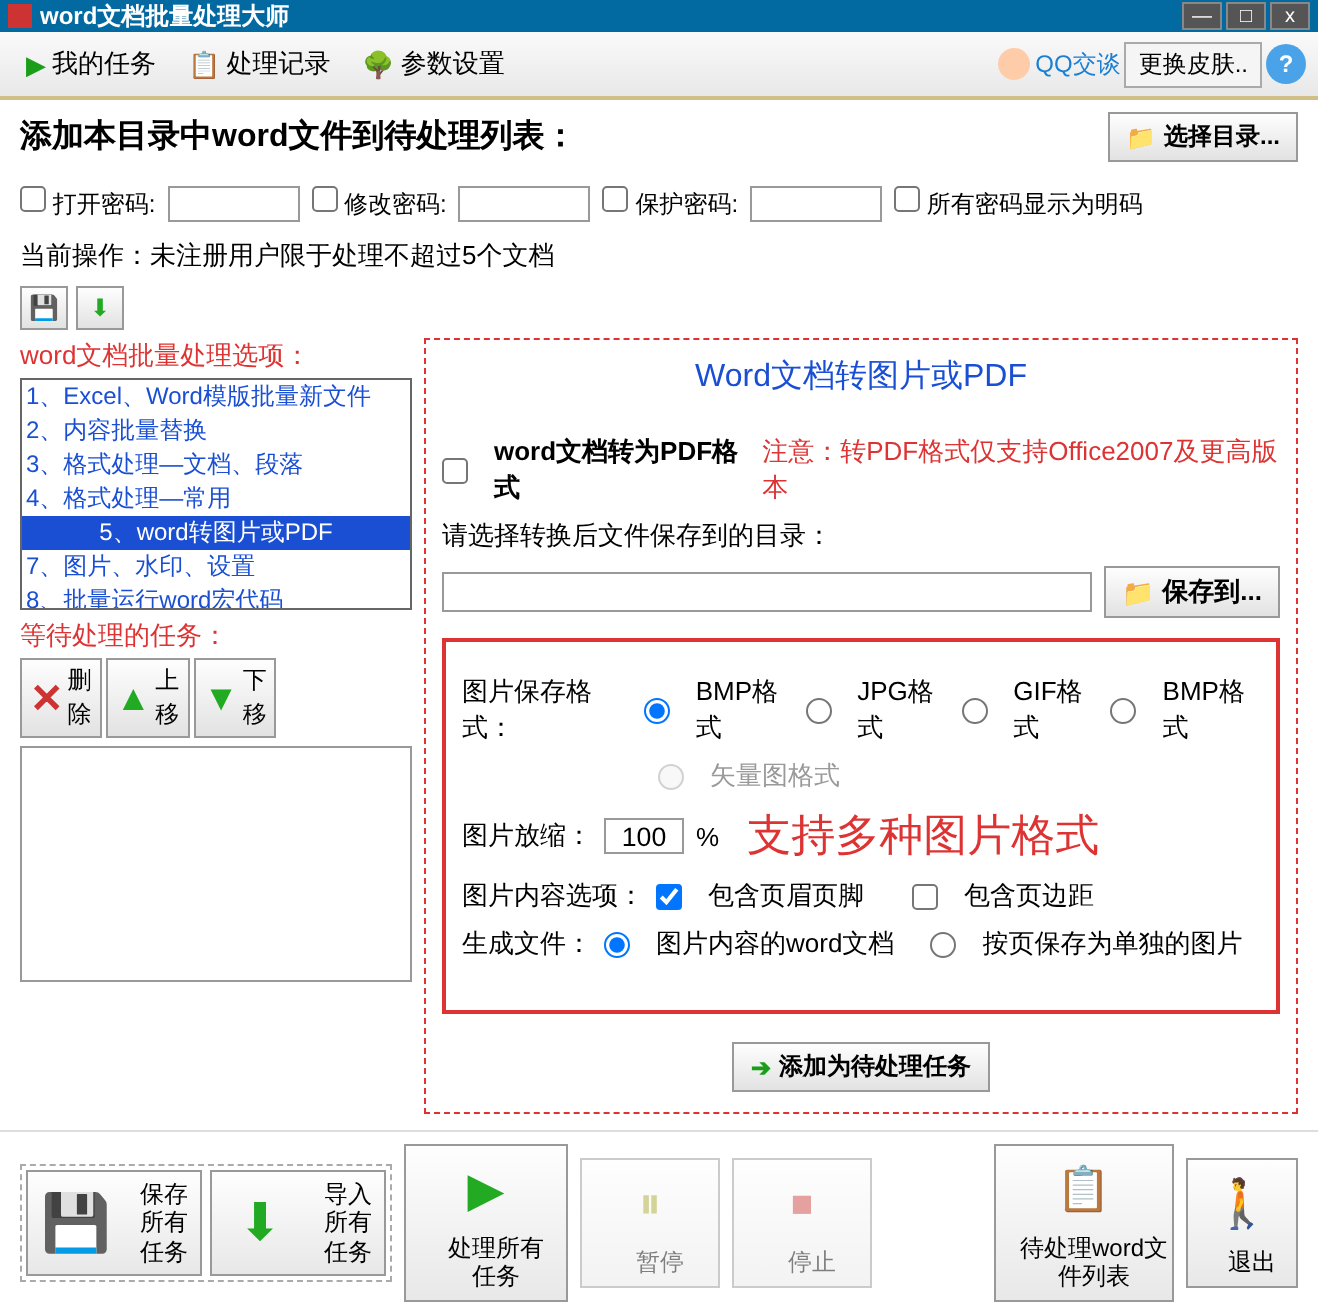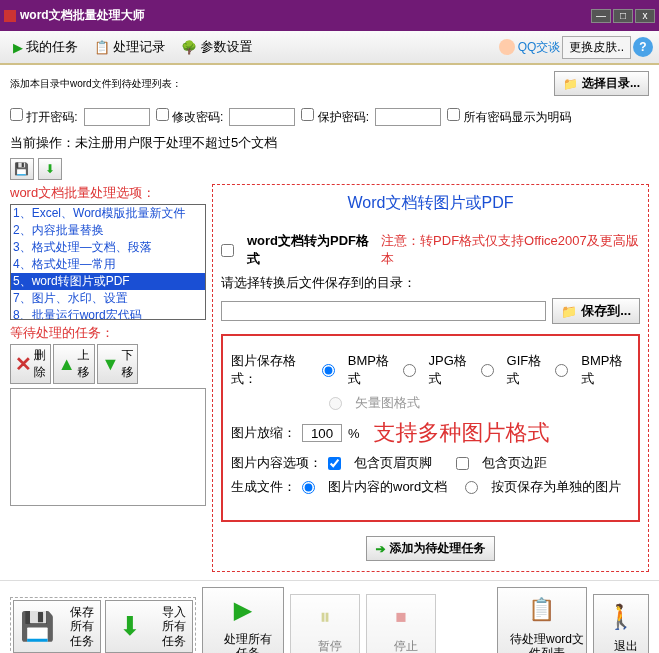--- a/index.html
+++ b/index.html
@@ -1,17 +1,17 @@
 <!DOCTYPE html>
 <html><head>
 <meta charset="utf-8">
 <style>
 * { box-sizing: border-box; margin: 0; padding: 0; font-family: "Microsoft YaHei", SimSun, sans-serif; }
 body { width: 659px; height: 653px; background: #fff; font-size: 12px; overflow: hidden; }
-.titlebar { height: 31px; background: #701a75; color: #fff; display: flex; align-items: center; padding: 0 4px; }
+.titlebar { height: 16px; background: #0369a1; color: #fff; display: flex; align-items: center; padding: 0 4px; }
 .titlebar .title { flex: 1; font-weight: bold; font-size: 12px; }
 .titlebar .winbtns { display: flex; gap: 2px; }
 .titlebar .winbtns span { width: 20px; height: 14px; background: #555; border: 1px solid #888; display: flex; align-items: center; justify-content: center; font-size: 10px; cursor: pointer; }
 .toolbar { height: 34px; background: linear-gradient(#fafafa,#e8e8e8); border-bottom: 2px solid #d0c088; display: flex; align-items: center; padding: 0 6px; gap: 2px; }
 .tbtn { display: flex; align-items: center; gap: 3px; padding: 3px 6px; border: 1px solid transparent; cursor: pointer; font-size: 13px; }
 .sp { flex: 1; }
 .qq { display: flex; align-items: center; gap: 3px; color: #1a7fd4; cursor: pointer; }
 .skin { padding: 2px 6px; border: 1px solid #aaa; background: #f5f5f5; cursor: pointer; font-size: 12px; }
 .helpbtn { width: 20px; height: 20px; border-radius: 10px; background: #4aa3e8; color: #fff; display: flex; align-items: center; justify-content: center; font-weight: bold; cursor: pointer; }
 .row { display: flex; align-items: center; padding: 6px 10px; gap: 4px; }
@@ -20,38 +20,38 @@
 .statusrow { padding: 2px 10px; font-size: 13px; }
 .notifyrow { display: flex; align-items: center; padding: 4px 10px; gap: 4px; }
 .notify { flex: 1; border: 1px solid #1aa61a; height: 22px; display: flex; align-items: center; justify-content: center; color: #d43; font-size: 13px; }
 .iconbtn { width: 24px; height: 22px; border: 1px solid #999; background: linear-gradient(#fefefe,#e2e2e2); display: flex; align-items: center; justify-content: center; cursor: pointer; }
 .main { display: flex; padding: 0 10px; gap: 6px; }
 .left { width: 196px; }
 .right { flex: 1; border: 1px dashed #d33; padding: 4px 8px; }
 .optlabel { color: #d33; font-size: 13px; }
 .listbox { border: 1px solid #666; height: 116px; overflow: hidden; background: #fff; margin-top: 2px; }
 .listbox div { color: #1a4fd4; font-size: 12px; padding: 0 2px; white-space: nowrap; cursor: pointer; }
-.listbox .sel { background: #1a4fd4; color: #fff; }
+.listbox .sel { background: #1a4fd4; color: #fff; text-align: center; }
 .queuelabel { color: #d33; margin-top: 4px; font-size: 13px; }
 .queuectl { display: flex; gap: 2px; margin-top: 2px; align-items: center; }
 .qbtn { border: 1px solid #999; background: linear-gradient(#fefefe,#e2e2e2); padding: 2px 4px; display: flex; align-items: center; gap: 2px; cursor: pointer; font-size: 12px; }
 .queuebox { border: 1px solid #999; height: 118px; background: #fff; margin-top: 4px; }
 .rtitle { color: #1a4fd4; font-size: 16px; text-align: center; padding: 4px 0 12px; }
 .rline { display: flex; align-items: center; gap: 6px; margin: 6px 0; font-size: 13px; }
 .rline label { display: flex; align-items: center; gap: 13px; }
 .bigred { color: #d33; font-size: 22px; font-family: SimSun; }
 .redbox { border: 2px solid #d33; padding: 10px 8px 18px; margin-top: 10px; position: relative; }
 .addtask { margin: 14px auto 6px; display: flex; justify-content: center; }
 .bottombar { display: flex; align-items: center; padding: 6px 10px; gap: 6px; border-top: 1px solid #ddd; margin-top: 8px; }
 .bigbtn { border: 1px solid #999; background: linear-gradient(#fefefe,#e8e8e8); display: flex; align-items: center; gap: 4px; padding: 4px 6px; cursor: pointer; font-size: 12px; flex-direction: row; }
 .bigbtn .bicon { width: 36px; height: 36px; display: flex; align-items: center; justify-content: center; }
 .bigbtn .blabel { text-align: center; line-height: 1.2; margin-left: 10px; }
 .statusbar { border-top: 1px solid #ccc; height: 22px; display: flex; align-items: center; font-size: 12px; background: #f8f8f8; }
 .statusbar span { padding: 0 6px; border-right: 1px solid #ccc; cursor: pointer; }
-.lbl { font-size: 10px; }
+.lbl { font-size: 16px; font-weight: bold; }
 input[type=checkbox], input[type=radio] { margin: 0; }
 </style>
 </head>
 <body>
 
 <div class="titlebar">
   <span style="width:12px;height:12px;background:#c33;display:inline-block;margin-right:4px"></span>
   <div class="title">word文档批量处理大师</div>
   <div class="winbtns">
     <span>—</span>

